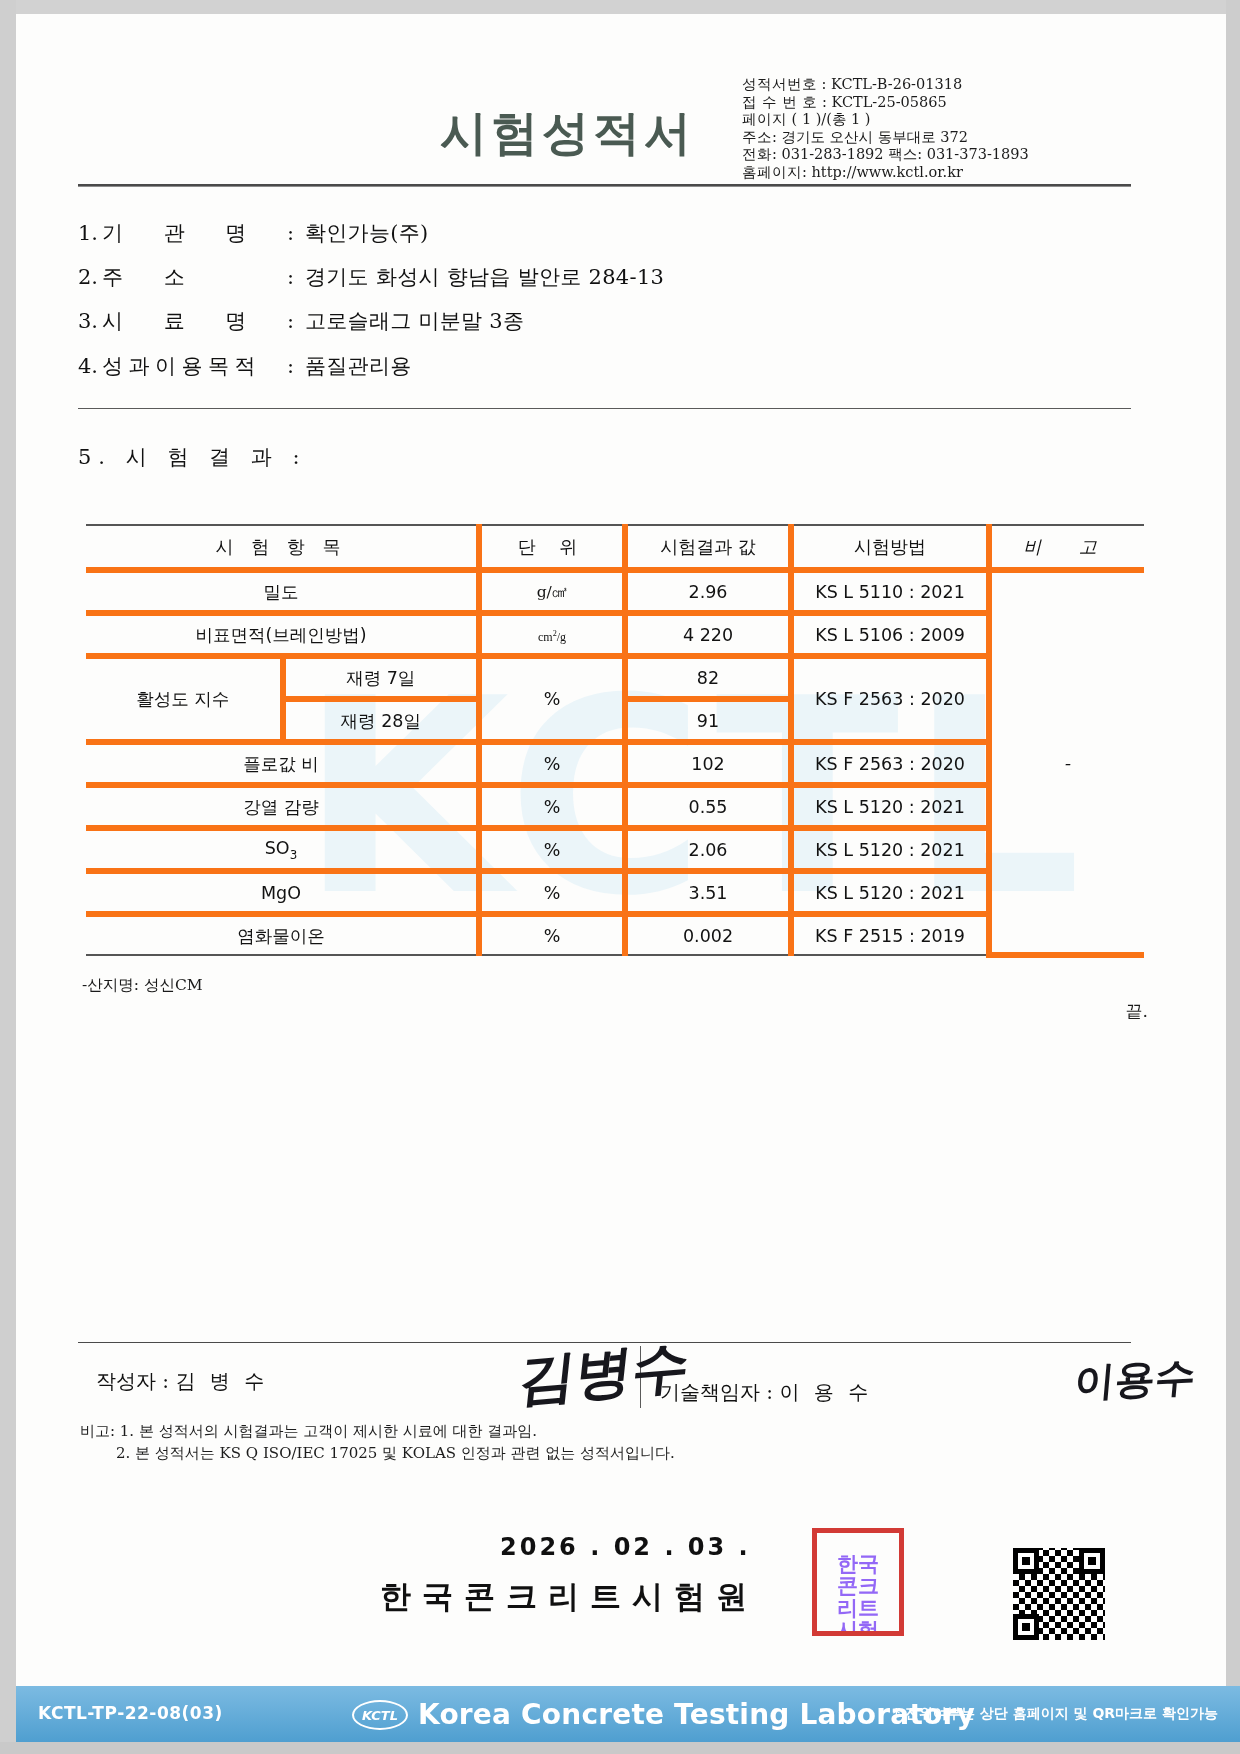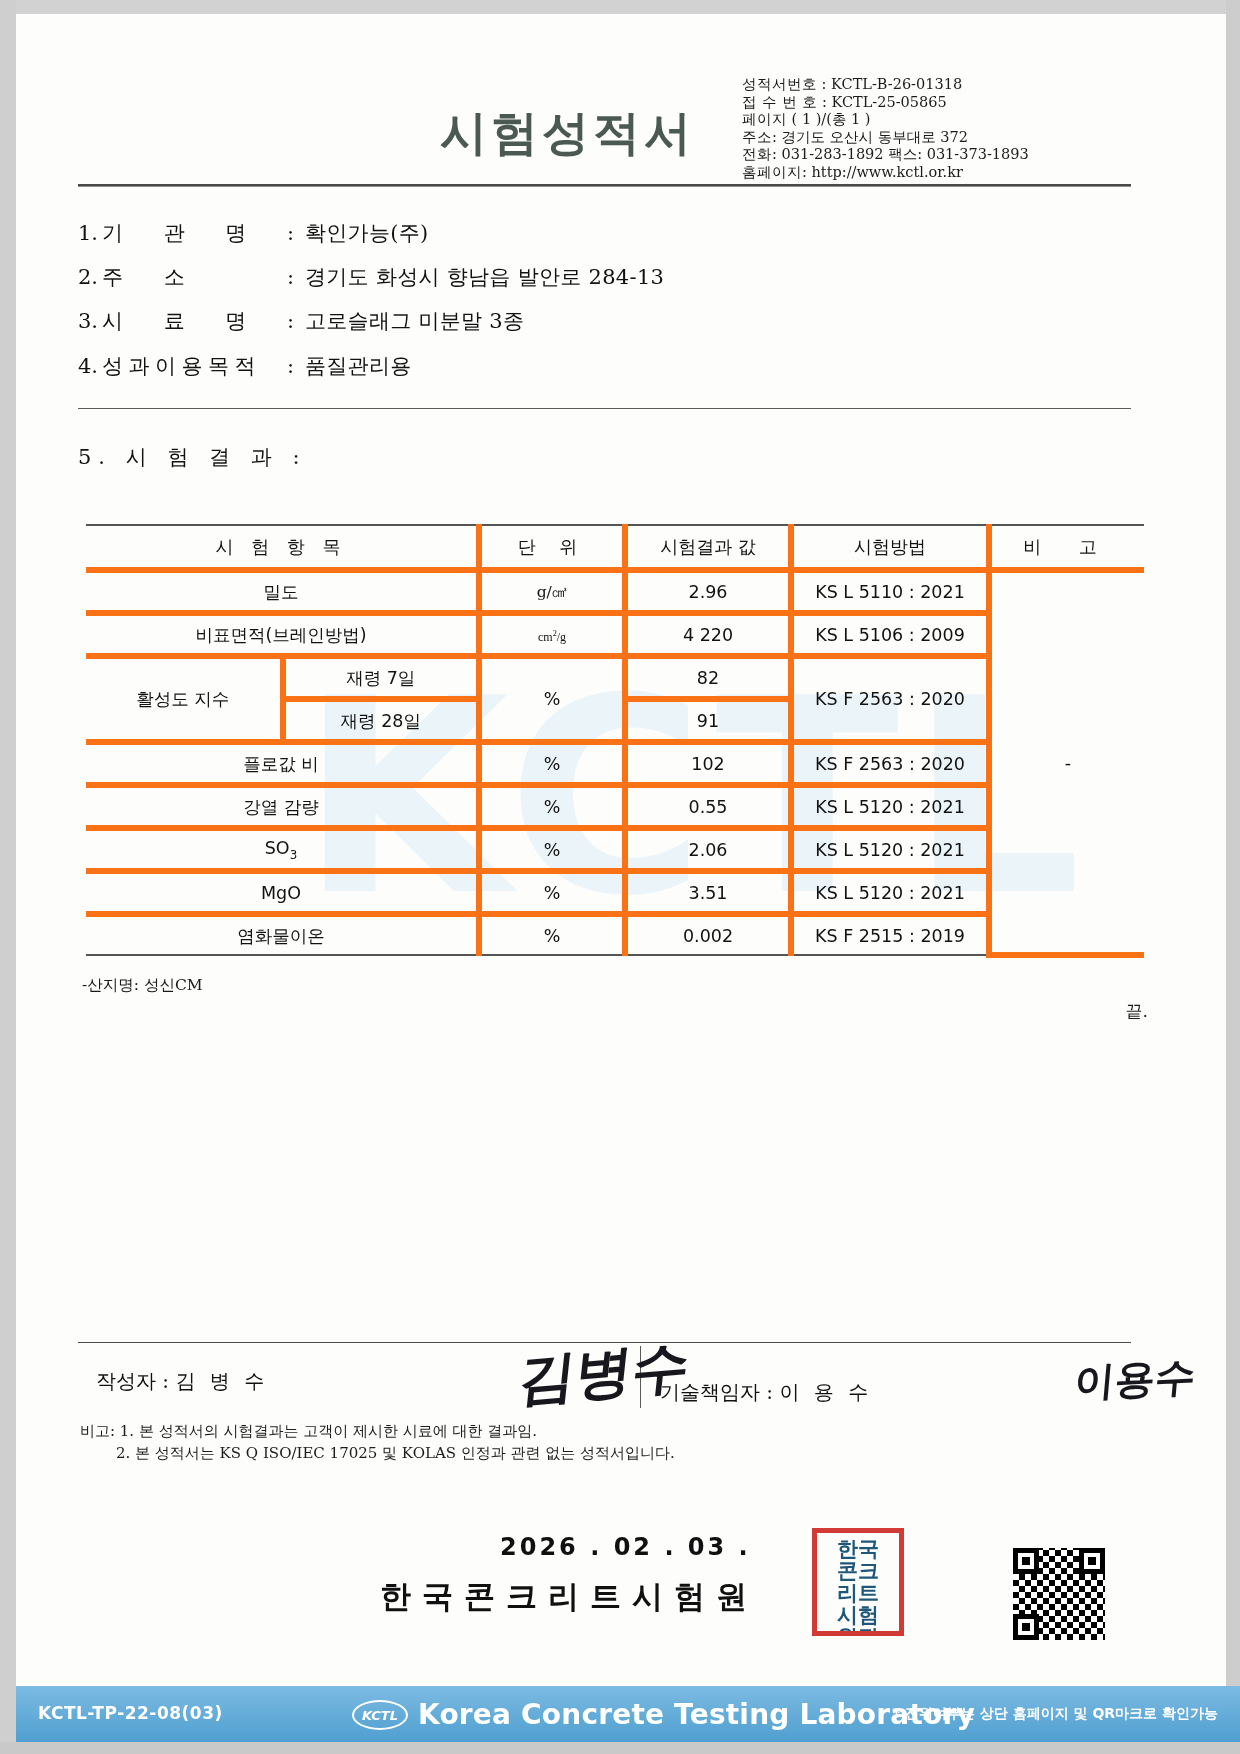--- a/index.html
+++ b/index.html
@@ -148,21 +148,21 @@
     vertical-align: middle;
     font-weight: 400;
   }
   .rt thead th {
     height: 41px;
     border-top: 2.4px solid #555;
     font-size: 18px;
   }
   .rt tbody tr:last-child td { border-bottom: 2.2px solid #555; }
   .rt .no-left { border-left: none; }
-  .rt .no-right { border-right: none; }
+  .rt .no-right { border-right: none; font-style: italic; }
   .hd-item { letter-spacing: 6px; }
   .hd-unit { letter-spacing: 9px; }
   .hd-remark { letter-spacing: 16px; }
   .col-item { width: 390px; }
   .col-unit { width: 140px; }
   .col-val  { width: 160px; }
   .col-meth { width: 192px; }
   .col-rem  { width: 152px; }
   .sub-label { width: 230px; }
   sub, sup { font-size: 0.68em; }
@@ -285,28 +285,28 @@
     letter-spacing: 11px;
     white-space: nowrap;
     font-family: "DejaVu Sans", "Liberation Sans", sans-serif;
   }
   .seal {
     position: absolute;
     left: 812px; top: 1528px;
     width: 92px; height: 108px;
     border: 5px solid #cf2a25;
     box-sizing: border-box;
-    color: #0c4a6e;
+    color: #8b5cf6;
     font-size: 22px;
     font-weight: 700;
     line-height: 1.05;
     letter-spacing: 0px;
     text-align: center;
     font-family: "DejaVu Sans", "Liberation Sans", sans-serif;
-    padding-top: 5px;
+    padding-top: 20px;
     opacity: 0.92;
     overflow: hidden;
   }
   .seal span { display: block; font-size: 21px; }
   .qr {
     position: absolute;
     left: 1013px; top: 1548px;
     width: 92px; height: 92px;
     background:
       repeating-linear-gradient(90deg, #000 0 6px, #fff 6px 12px),

